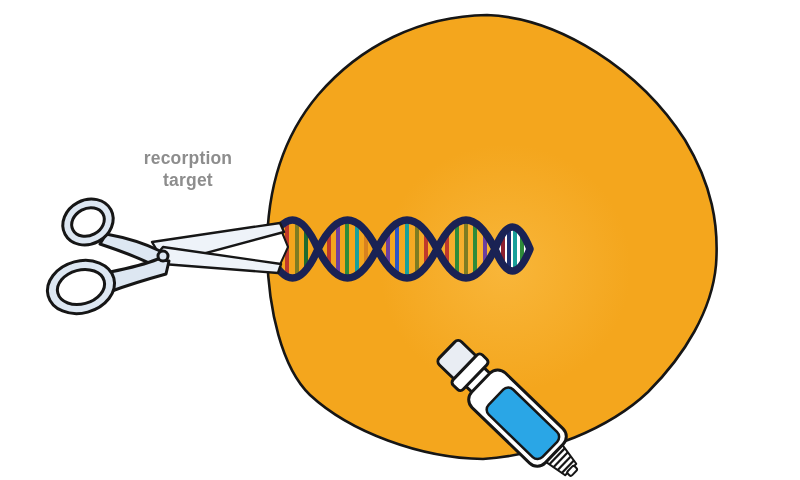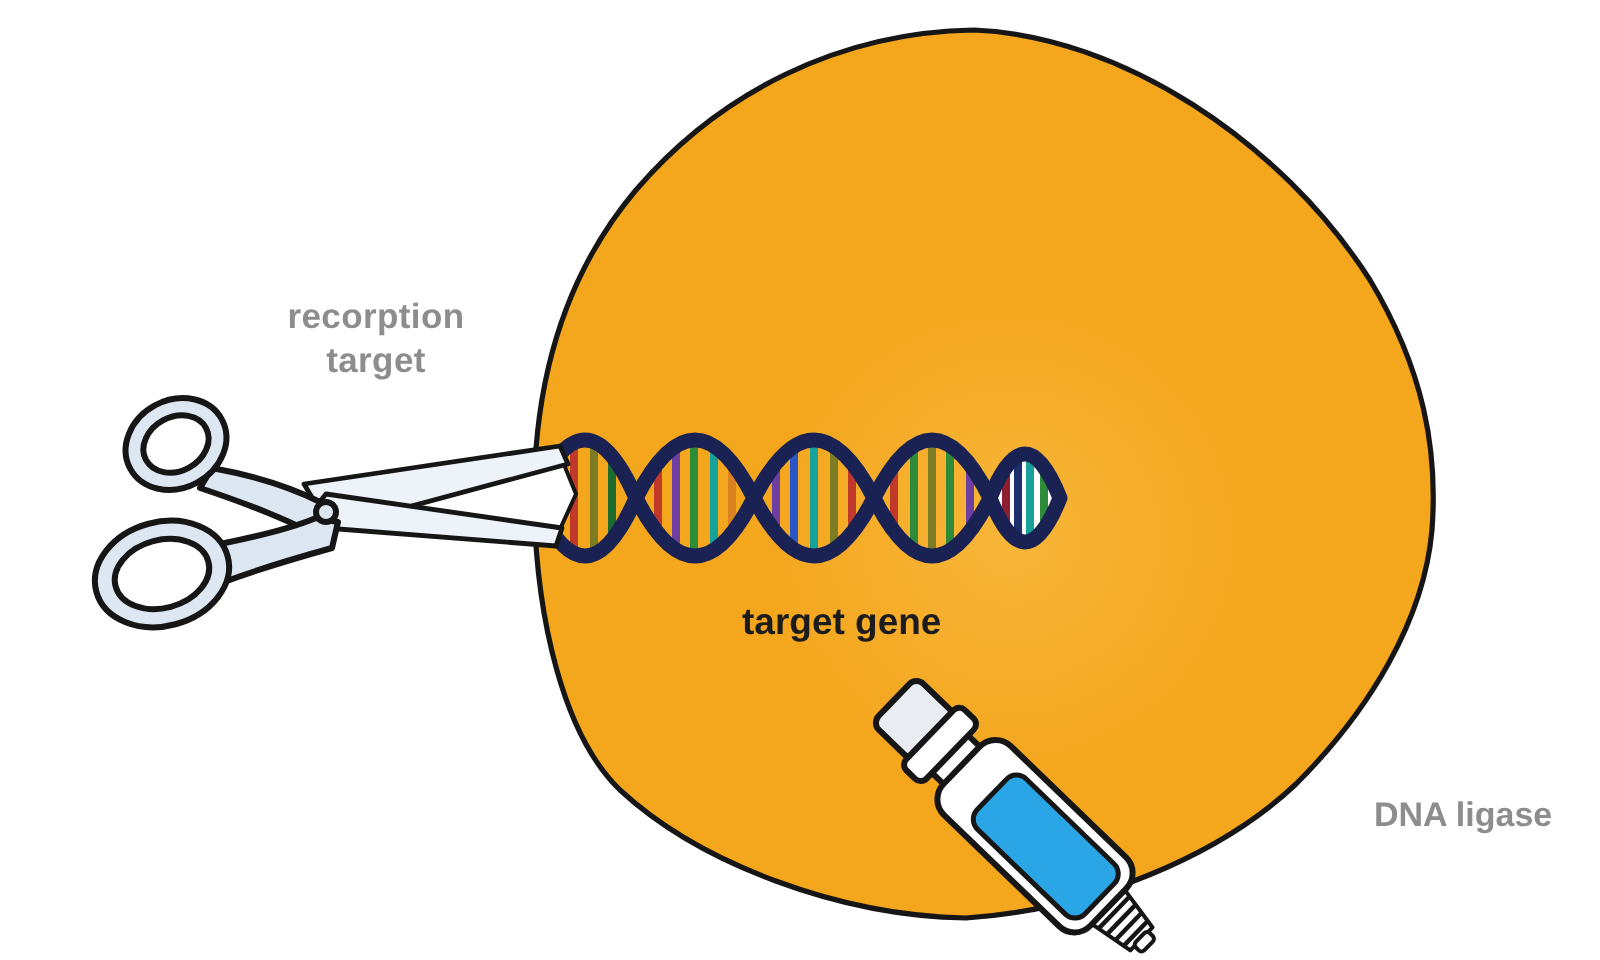--- a/index.html
+++ b/index.html
@@ -128,16 +128,14 @@
       <rect class="tube-nozzle" x="171" y="-5" width="6" height="10" rx="2"></rect>
       <rect class="tube-white" x="47" y="-24" width="102" height="48" rx="11"></rect>
       <rect class="tube-label" x="68" y="-17.5" width="75" height="35" rx="7"></rect>
     </g>
   </svg>
 
   <div class="label label-plasmid">
     <span>recorption</span><br>
     <span>target</span>
   </div>
-  <div class="label label-target">target gene</div>
-  <div class="label label-ligase">DNA ligase</div>
 
 </div>
 
 </body></html>

